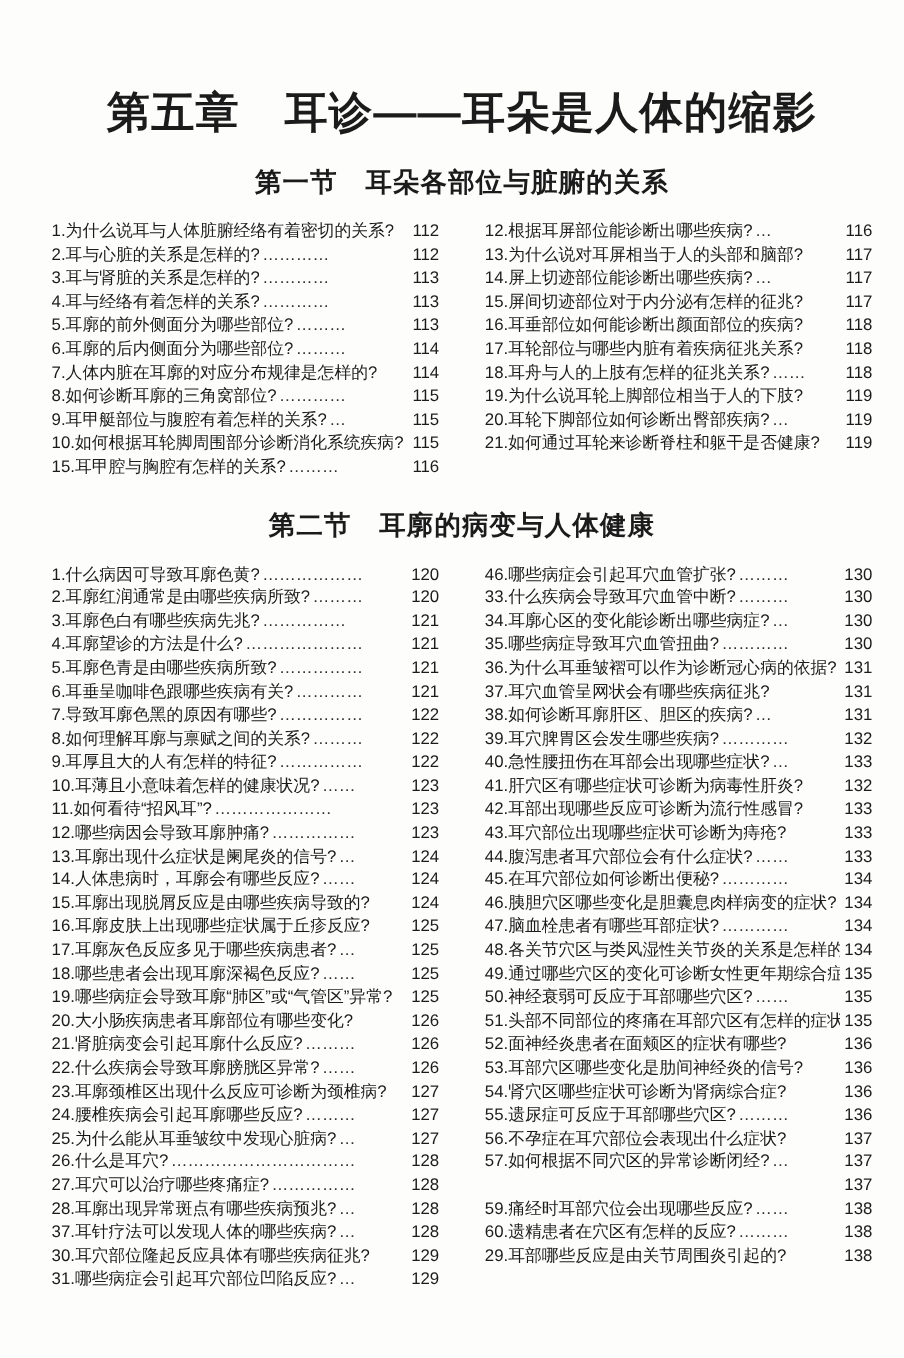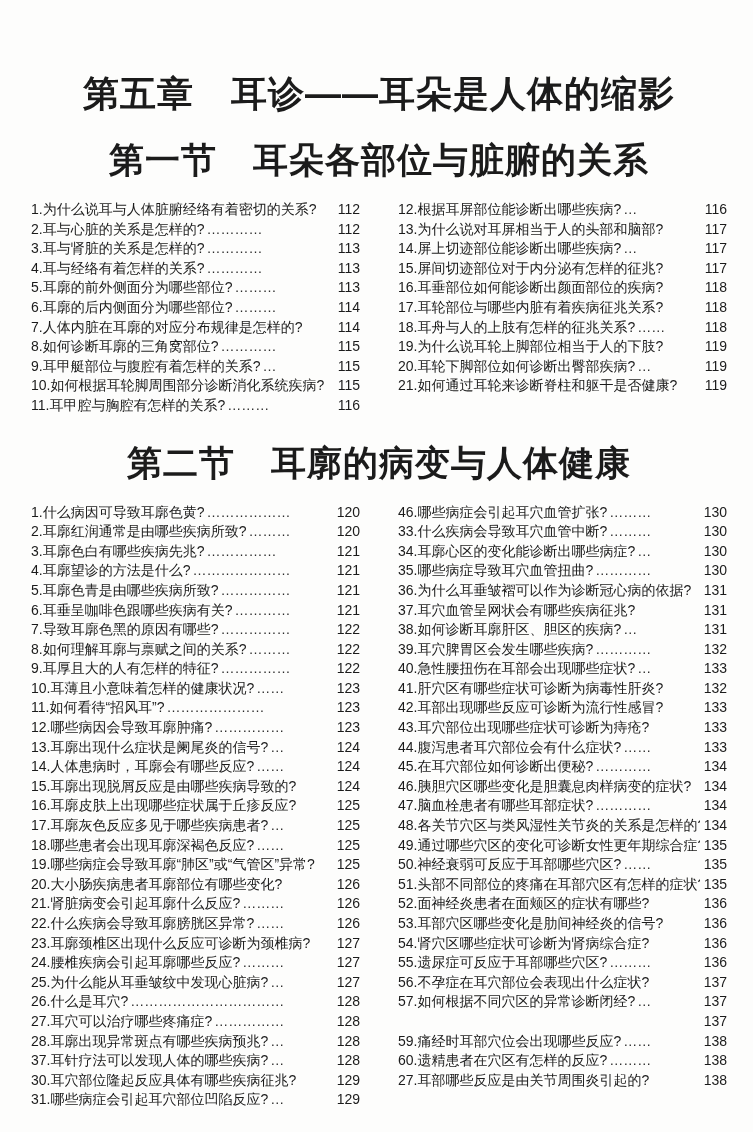--- a/index.html
+++ b/index.html
@@ -6,33 +6,33 @@
   body {
     width:753px; height:1132px;
     background:#fdfdfc;
     color:#1b1b1b;
     font-family:"Liberation Sans", sans-serif;
     overflow:hidden;
   }
   .page {
     box-sizing:border-box;
     width:753px; height:1132px;
-    padding:70px 26px 0 31px;
+    padding:70px 26px 0 43px;
   }
   .chapter-title {
     margin:0 0 18px 0;
     font-size:36px;
     font-weight:bold;
     text-align:center;
     letter-spacing:1px;
     white-space:nowrap;
   }
   .section-title {
     margin:0 0 16px 0;
-    font-size:35px;
+    font-size:22px;
     font-weight:bold;
     text-align:center;
     letter-spacing:1px;
     white-space:nowrap;
   }
   .section-title.second { margin-top:24px; }
   .cols { display:flex; gap:38px; }
   .col { flex:1 1 0; min-width:0; }
   .entry {
     display:flex;
@@ -102,21 +102,21 @@
           <span class="q">9.耳甲艇部位与腹腔有着怎样的关系?</span>
           <span class="dots">…</span>
           <span class="pg">115</span>
         </div>
         <div class="entry">
           <span class="q">10.如何根据耳轮脚周围部分诊断消化系统疾病?</span>
           <span class="dots"></span>
           <span class="pg">115</span>
         </div>
         <div class="entry">
-          <span class="q">11.耳甲腔与胸腔有怎样的关系?</span>
+          <span class="q">15.耳甲腔与胸腔有怎样的关系?</span>
           <span class="dots">………</span>
           <span class="pg">116</span>
         </div>
       </div>
     <div class="col">
         <div class="entry">
           <span class="q">12.根据耳屏部位能诊断出哪些疾病?</span>
           <span class="dots">…</span>
           <span class="pg">116</span>
         </div>
@@ -467,20 +467,20 @@
           <span class="q">59.痛经时耳部穴位会出现哪些反应?</span>
           <span class="dots">……</span>
           <span class="pg">138</span>
         </div>
         <div class="entry">
           <span class="q">60.遗精患者在穴区有怎样的反应?</span>
           <span class="dots">………</span>
           <span class="pg">138</span>
         </div>
         <div class="entry">
-          <span class="q">27.耳部哪些反应是由关节周围炎引起的?</span>
+          <span class="q">29.耳部哪些反应是由关节周围炎引起的?</span>
           <span class="dots"></span>
           <span class="pg">138</span>
         </div>
       </div>
   </div>
 
 </div>
 
 </body></html>

